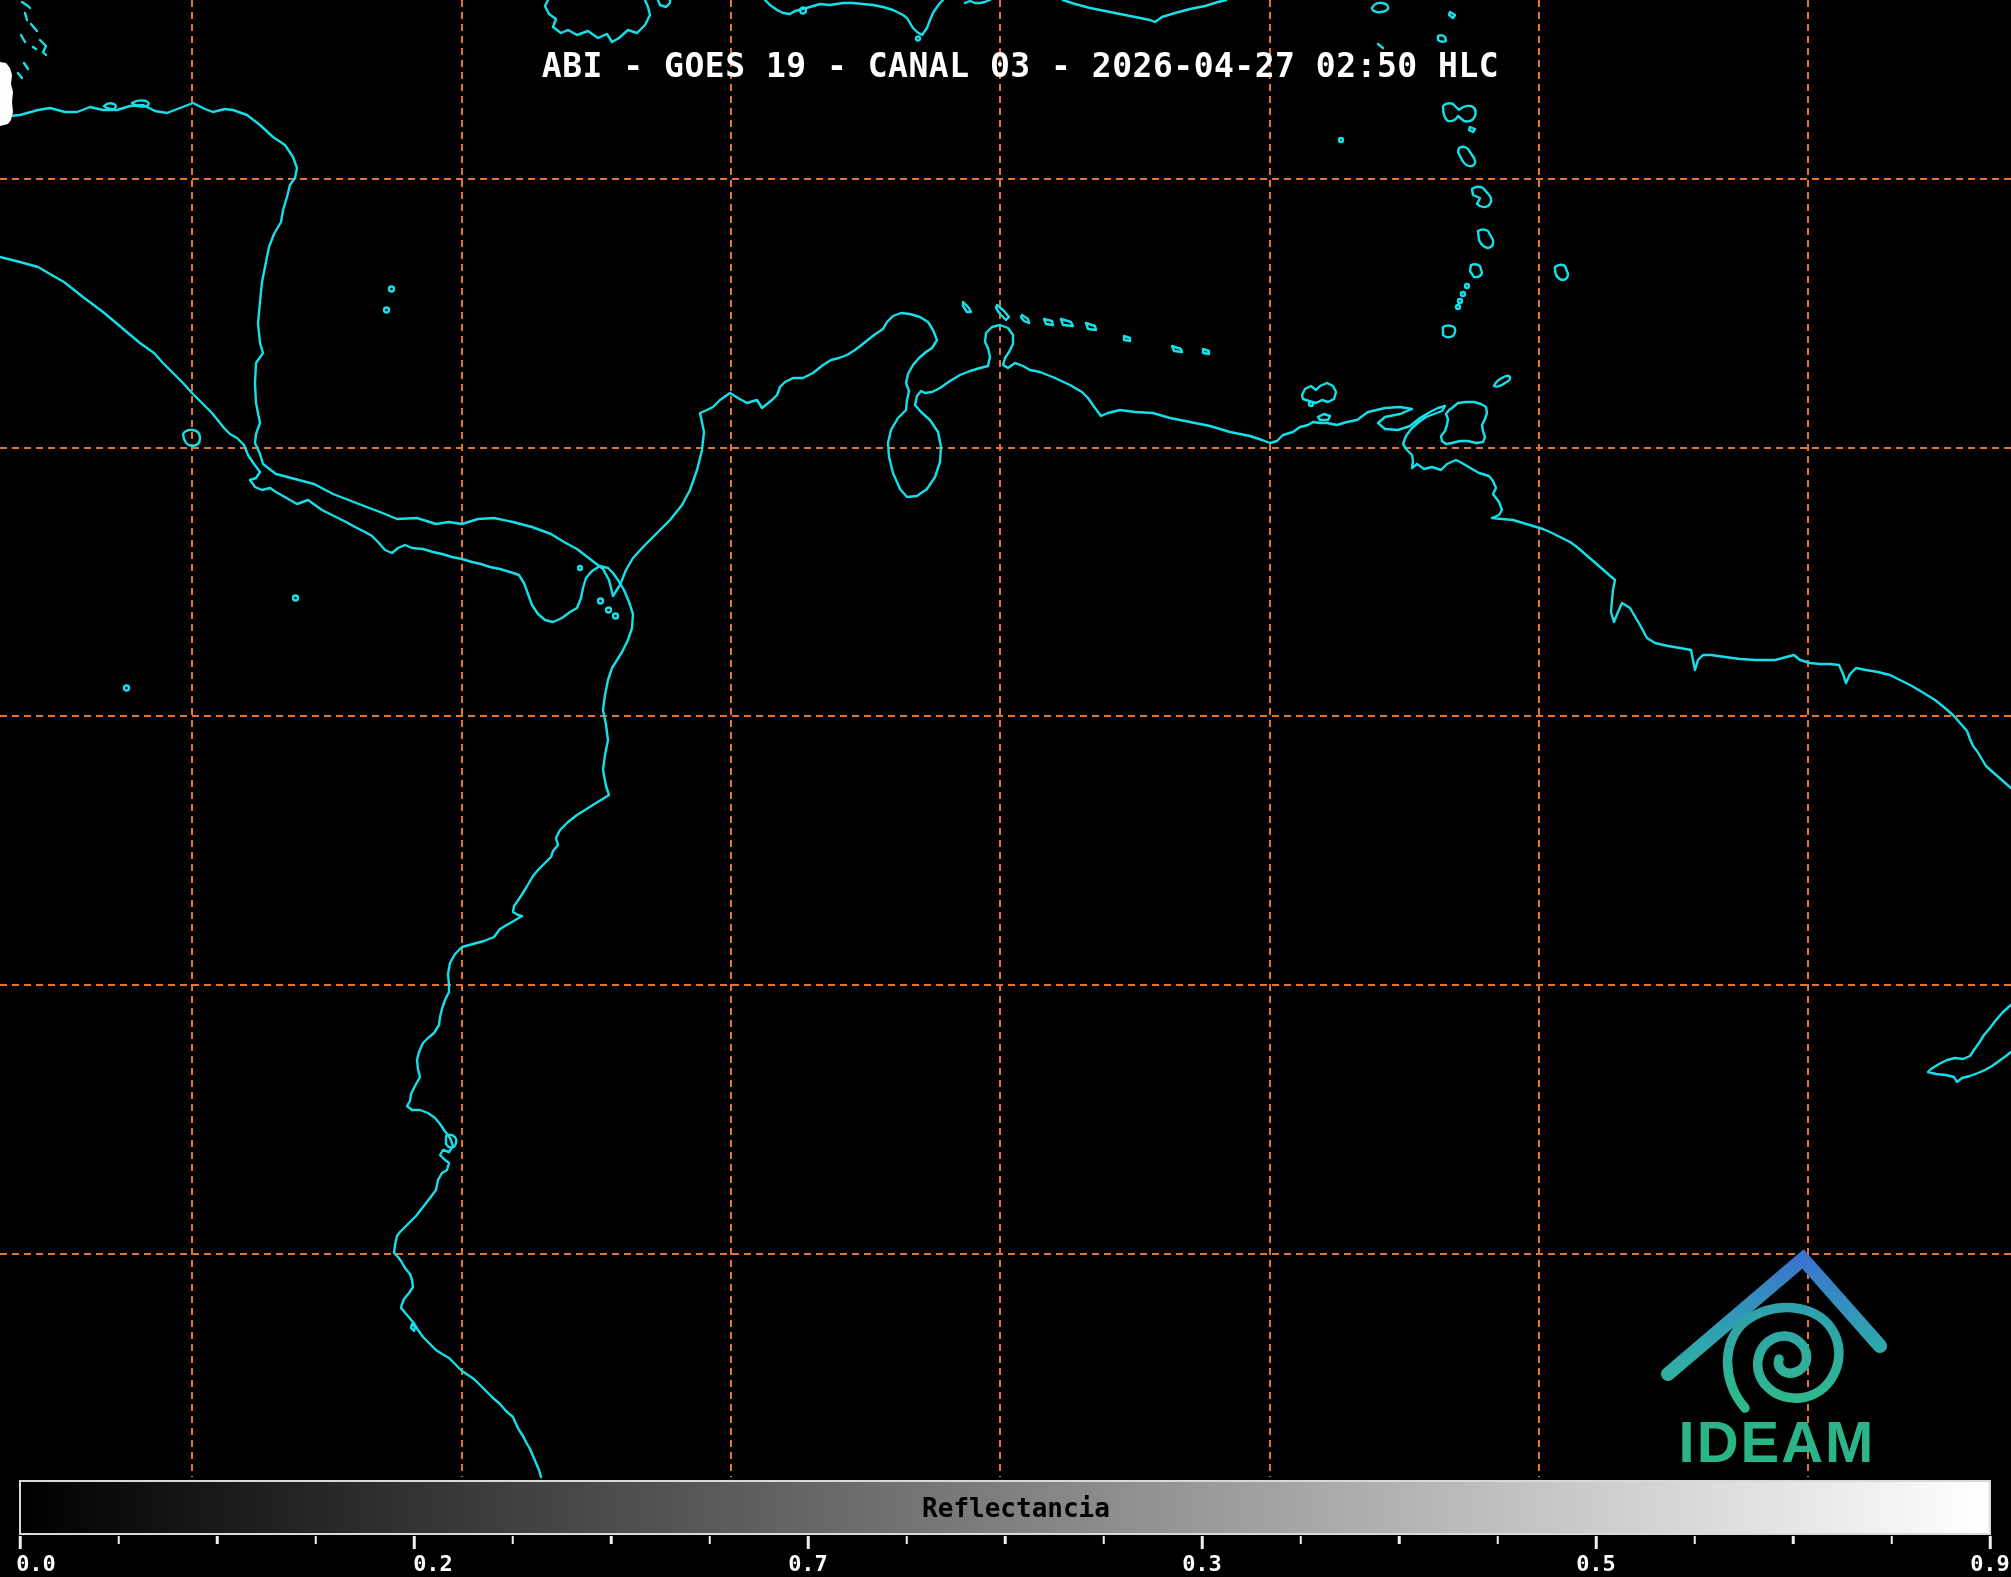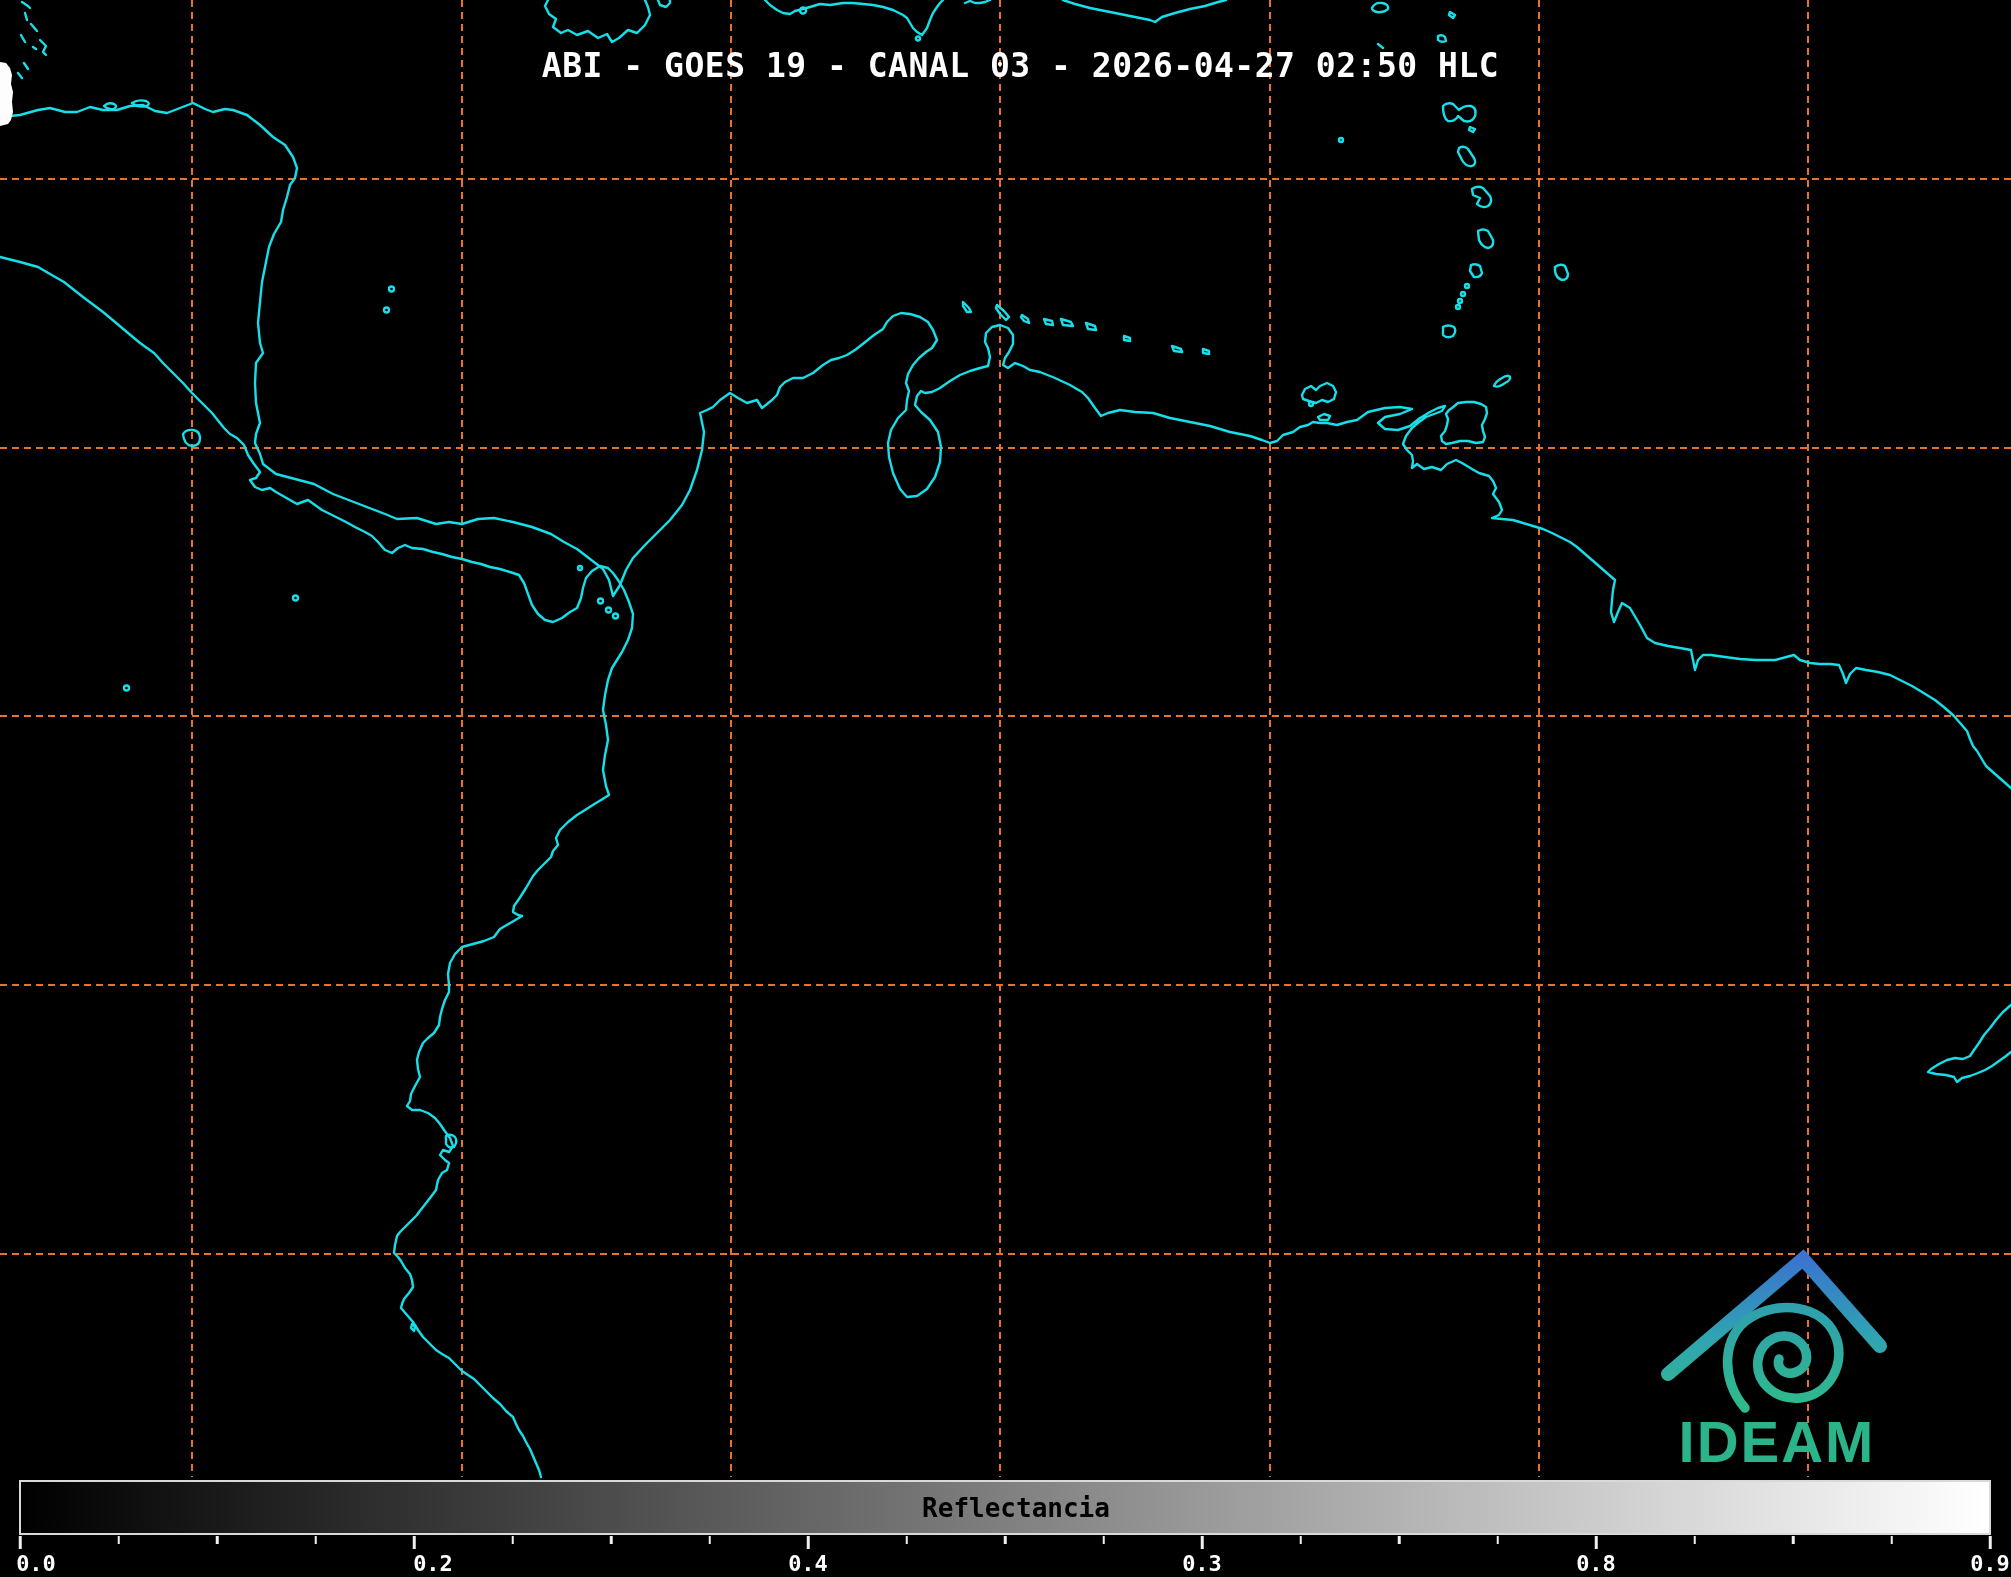--- a/index.html
+++ b/index.html
@@ -118,31 +118,31 @@
         <div class="tick-label" style="left: 0px; padding-left: 32px;">0.0</div>
         <div class="tick" style="left: 98.5px;"></div>
         <div class="tick" style="left: 197px;"></div>
         <div class="tick" style="left: 295.5px;"></div>
         <div class="tick major" style="left: 394px;"></div>
         <div class="tick-label" style="left: 413px;">0.2</div>
         <div class="tick" style="left: 492.5px;"></div>
         <div class="tick" style="left: 591px;"></div>
         <div class="tick" style="left: 689.5px;"></div>
         <div class="tick major" style="left: 788px;"></div>
-        <div class="tick-label" style="left: 788px;">0.4</div>
+        <div class="tick-label" style="left: 788px;">0.7</div>
         <div class="tick" style="left: 886.5px;"></div>
         <div class="tick" style="left: 985px;"></div>
         <div class="tick" style="left: 1083.5px;"></div>
         <div class="tick major" style="left: 1182px;"></div>
         <div class="tick-label" style="left: 1182px;">0.3</div>
         <div class="tick" style="left: 1280.5px;"></div>
         <div class="tick" style="left: 1379px;"></div>
         <div class="tick" style="left: 1477.5px;"></div>
         <div class="tick major" style="left: 1576px;"></div>
-        <div class="tick-label" style="left: 1576px;">0.8</div>
+        <div class="tick-label" style="left: 1576px;">0.5</div>
         <div class="tick" style="left: 1674.5px;"></div>
         <div class="tick" style="left: 1773px;"></div>
         <div class="tick" style="left: 1871.5px;"></div>
         <div class="tick major" style="left: 1970px;"></div>
         <div class="tick-label" style="left: 1970px;">0.9</div>
       </div>
   </div>
 
 </div>
 

